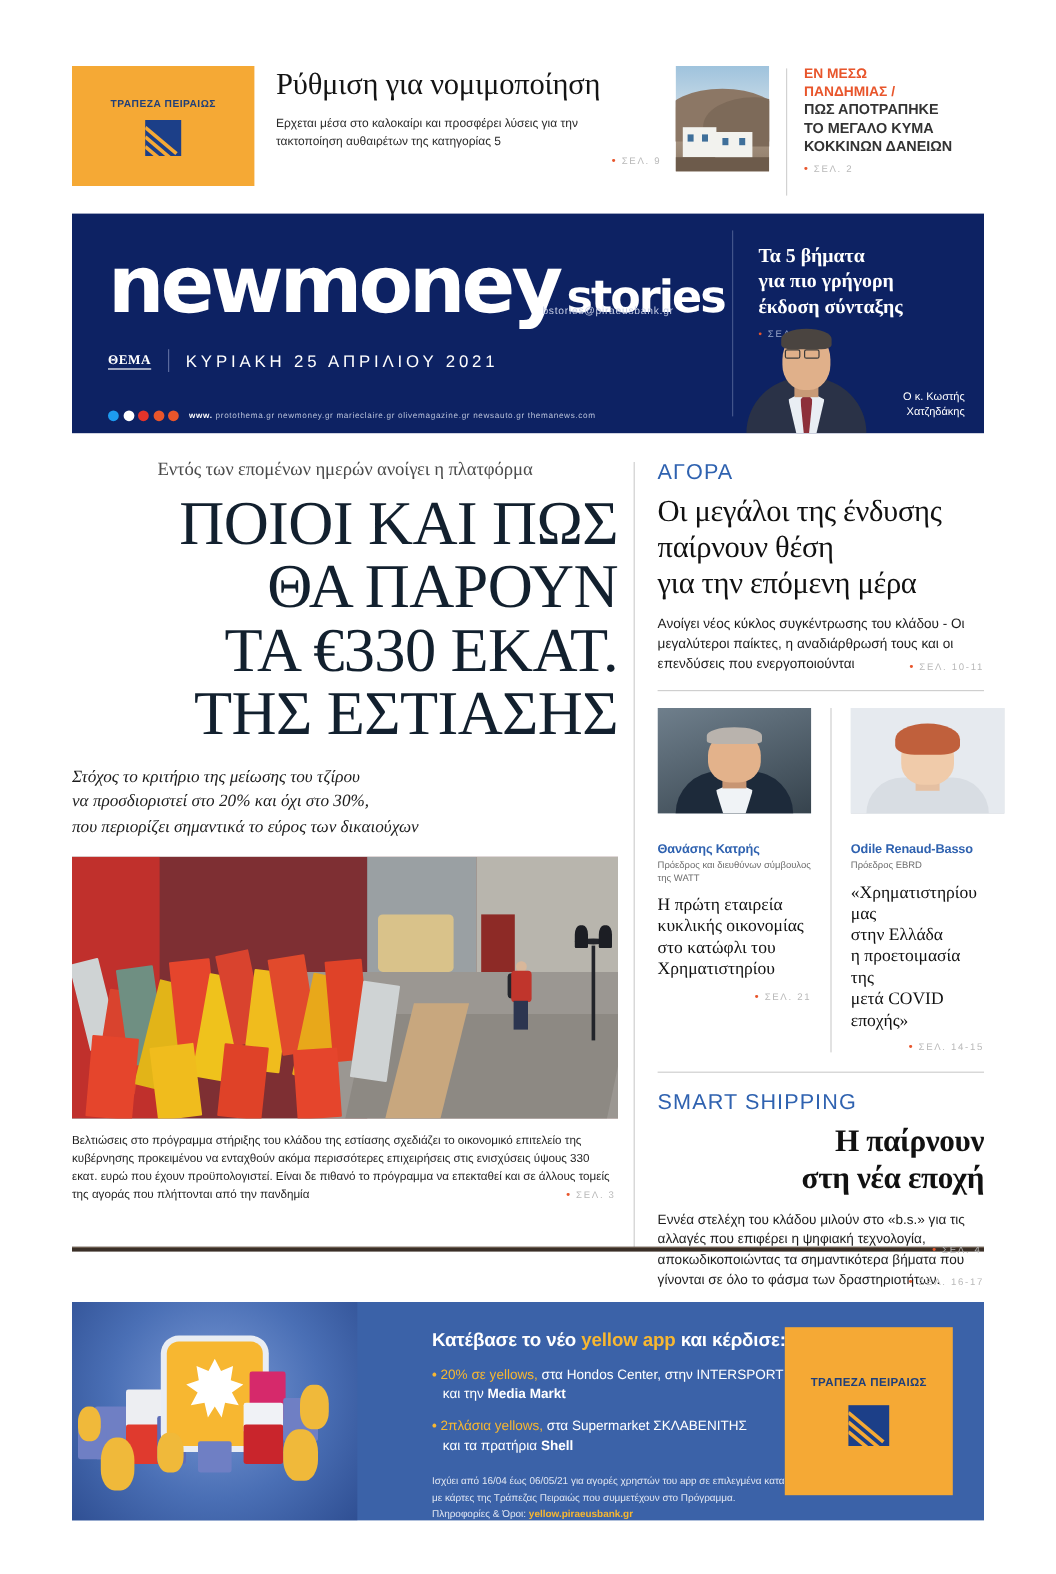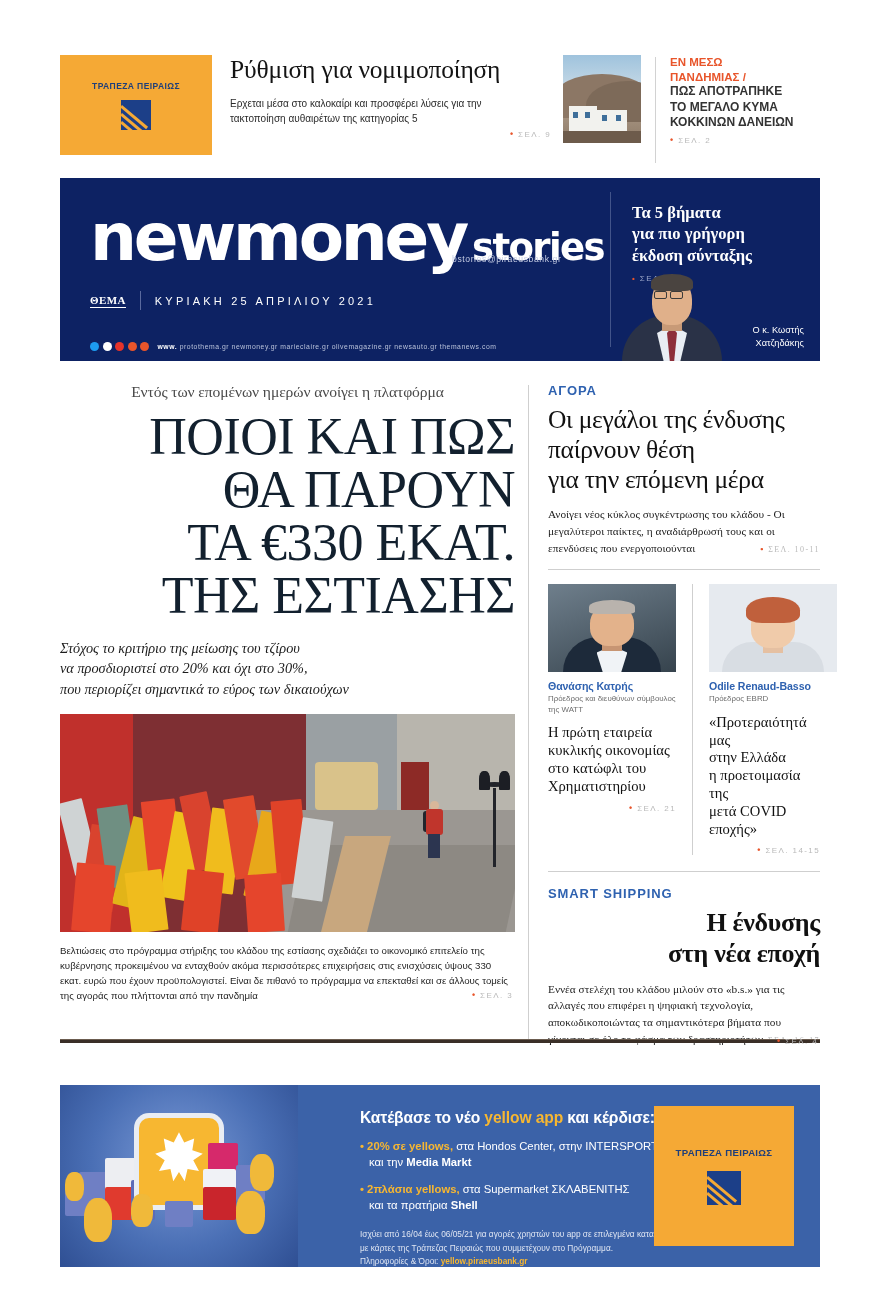--- a/index.html
+++ b/index.html
@@ -82,21 +82,21 @@
   .mh-mail {
     position: absolute; left: 392px; top: 76px;
     font-size: 8.6px; color: #c6cde4; letter-spacing: .6px;
   }
   .mh-meta { position: absolute; left: 30px; top: 113px; display: flex; align-items: center; }
   .mh-thema {
     font-family: "Liberation Serif", serif; font-weight: bold; font-size: 11px;
     color: #fff; letter-spacing: .4px; border-bottom: 1.5px solid #fff; padding-bottom: 1px;
   }
   .mh-vline { width: 1px; height: 19px; background: #5a6a9e; margin: 0 14px; }
-  .mh-date { font-size: 11px; color: #fff; letter-spacing: 3.2px; text-align: right; }
+  .mh-date { font-size: 14px; color: #fff; letter-spacing: 3.2px; text-align: right; }
 
   .mh-urls { position: absolute; left: 30px; top: 164px; display: flex; align-items: center; }
   .soc { width: 9px; height: 9px; border-radius: 50%; margin-right: 3.5px; display:inline-block; }
   .soc.tw { background: #1d9bf0; }
   .soc.ig { background: #ffffff; }
   .soc.yt { background: #e5332a; }
   .soc.fb { background: #e8552b; }
   .soc.rs { background: #e8552b; }
   .mh-urltext { font-size: 6.8px; color: #b9c2da; letter-spacing: .55px; margin-left: 5px; }
   .mh-urltext b { color: #fff; }
@@ -176,39 +176,39 @@
   .tv-person .bag { position:absolute; left:-4%; top:18%; width:48%; height:36%; background:#23252c; border-radius:3px; }
   .tv-person .l { position:absolute; left:18%; top:58%; width:62%; height:42%; background:#2c3550; }
   .tv-lamp { position:absolute; left:92%; top:26%; width:7%; height:44%; }
   .tv-lamp .p { position:absolute; left:46%; top:18%; width:8%; height:82%; background:#22242a; }
   .tv-lamp .a { position:absolute; left:0; top:12%; width:100%; height:5%; background:#22242a; border-radius:50%; }
   .tv-lamp .g1,.tv-lamp .g2 { position:absolute; top:0; width:34%; height:20%; background:#1c1e24; border-radius:40% 40% 8% 8%; }
   .tv-lamp .g1 { left:2%; } .tv-lamp .g2 { left:64%; }
 
   
   .rc-kicker {
-    font-size: 13px; font-weight: bold; color: #2f62b0; letter-spacing: .9px;
+    font-size: 18px; font-weight: normal; color: #2f62b0; letter-spacing: .9px;
   }
   .rc-head {
     margin-top: 7px;
     font-family: "Liberation Serif", serif; font-weight: normal;
     font-size: 25.5px; line-height: 1.17; color: #111; letter-spacing: -.3px;
   }
   .rc-dek {
-    margin-top: 12px; font-family: Liberation Serif, serif;
+    margin-top: 12px; font-family: Liberation Sans, sans-serif;
     font-size: 11.3px; line-height: 1.47; color: #1c1c1c; position: relative;
   }
   .rc-dek .sel { position: absolute; right: 0; bottom: 0; }
   .hr-thin { height: 1px; background: #cfcfcf; margin: 13px 0 0; }
 
   .two-up { display: flex; margin-top: 14px; }
   .tu { width: 128px; }
   .tu + .tu { margin-left: 16px; padding-left: 16px; border-left: 1px solid #cfcfcf; }
   .tu-photo { width: 128px; height: 88px; overflow: hidden; position: relative; background:#cfd6dd; }
-  .tu-name { margin-top: 8px; font-size: 10.6px; font-weight: bold; color: #2f62b0; letter-spacing: -.1px; }
+  .tu-name { margin-top: 24px; font-size: 10.6px; font-weight: bold; color: #2f62b0; letter-spacing: -.1px; }
   .tu-role { margin-top: 2px; font-size: 7.9px; line-height: 1.34; color: #6d6d6d; }
   .tu-head {
     margin-top: 9px; font-family: "Liberation Serif", serif;
     font-size: 14.6px; line-height: 1.22; color: #111;
   }
   .tu-sel { margin-top: 7px; text-align: right; }
 
   
   .hsA-bg { position:absolute; inset:0; background:linear-gradient(160deg,#6f7f8c,#36434d); }
   .hsA-suit { position:absolute; left:12%; bottom:0; width:76%; height:40%; background:#1d2a3a; border-radius:40px 40px 0 0; }
@@ -251,21 +251,21 @@
   .chick { position:absolute; background:#f0b93a; border-radius:44% 44% 40% 40%; }
   .ad-gift { position:absolute; background:#6f7fc4; border-radius:2px; }
 
   .ad-copy { position: absolute; left: 300px; top: 24px; width: 355px; }
   .ad-h {
     font-size: 15.6px; font-weight: bold; color: #ffffff; letter-spacing: -.1px;
   }
   .ad-h .y { color: #f7b731; }
   .ad-li { margin-top: 11px; font-size: 11.3px; color: #ffffff; line-height: 1.42; }
   .ad-li .bullet { color: #f7b731; font-weight: bold; }
-  .ad-li .y { color: #f7b731; font-weight: bold; }
+  .ad-li .y { color: #f7b731; font-weight: normal; }
   .ad-li b { font-weight: bold; }
   .ad-fine { margin-top: 15px; font-size: 8.3px; line-height: 1.62; color: #dfe5f2; }
   .ad-fine .link { color: #f7b731; font-weight: bold; }
 
   .ad-bank {
     position: absolute; right: 26px; top: 21px; width: 140px; height: 140px; background: #f5a935;
     display: flex; flex-direction: column; align-items: center; justify-content: center;
   }
   .ad-bank .pb-name { font-size: 9.6px; font-weight: bold; color: #1f3f7a; letter-spacing: .3px; margin-bottom: 13px; }
   .ad-bank .pb-logo { width: 34px; height: 34px; }
@@ -483,33 +483,33 @@
           <div class="tu-photo">
             <div class="hsB-bg"></div>
               <div class="hsB-suit"></div>
             <div class="hsB-neck"></div>
               <div class="hsB-face"></div>
               <div class="hsB-hair"></div>
           </div>
           <div class="tu-name">Odile Renaud-Basso</div>
           <div class="tu-role">Πρόεδρος EBRD</div>
           <div class="tu-head">
-            <span>«Προτεραιότητά μας</span><br>
+            <span>«Χρηματιστηρίου μας</span><br>
             <span>στην Ελλάδα</span><br>
             <span>η προετοιμασία της</span><br>
             <span>μετά COVID εποχής»</span>
           </div>
           <div class="sel tu-sel"><b>•</b> <span>ΣΕΛ. 14-15</span></div>
         </div>
       </div>
 
       <div class="rc-block2">
         <div class="rc-kicker">SMART SHIPPING</div>
         <h2 class="rc-head2">
-          <span>Η ένδυσης</span><br>
+          <span>Η παίρνουν</span><br>
           <span>στη νέα εποχή</span>
         </h2>
         <div class="rc-dek">
           <span>Εννέα στελέχη του κλάδου μιλούν στο «b.s.» για τις αλλαγές που επιφέρει η ψηφιακή τεχνολογία, αποκωδικοποιώντας τα σημαντικότερα βήματα που γίνονται σε όλο το φάσμα των δραστηριοτήτων.</span>
           <span class="sel"><b>•</b> <span>ΣΕΛ. 16-17</span></span>
         </div>
       </div>
     </div>
   </div>
 

